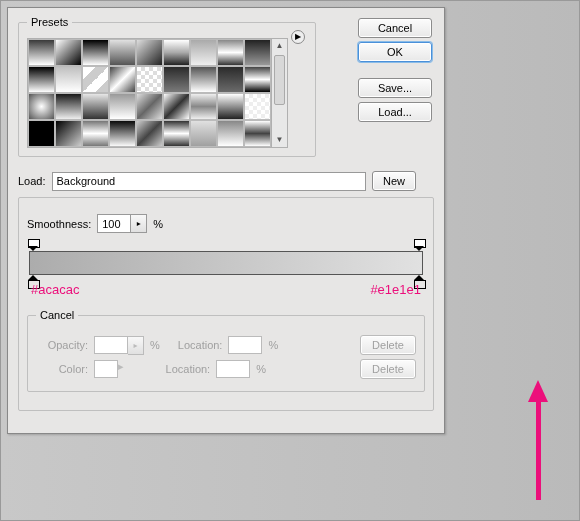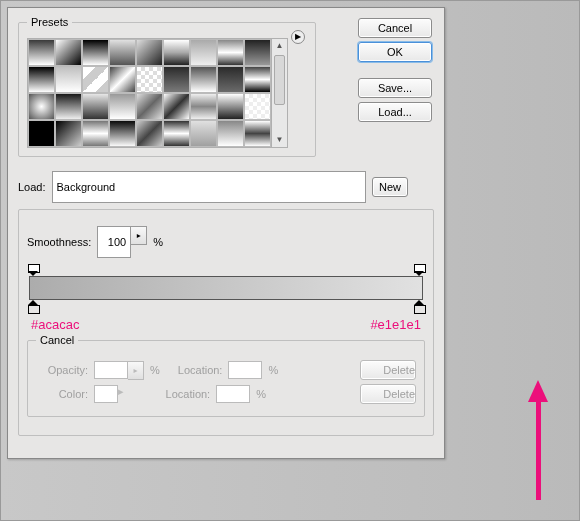--- a/index.html
+++ b/index.html
@@ -90,37 +90,37 @@
     height: 20px;
     background: linear-gradient(#fcfcfc, #e8e8e8);
     border: 1px solid #8c8c8c;
     border-radius: 3px;
     font-size: 11px;
     text-align: center;
     line-height: 18px;
     box-shadow: inset 0 0 0 1px #fff;
   }
   .btn.selected { border-color:#4a90d9; box-shadow: 0 0 0 1px #8abce8, inset 0 0 0 1px #fff; }
-  .btn.disabled { color: #a0a0a0; border-color:#bbb;text-align:right; }
+  .btn.disabled { color: #a0a0a0; border-color:#bbb; }
   .gap { height: 8px; }
   .row { display:flex; align-items:center; gap:6px; margin: 6px 0; }
   .row label { white-space:nowrap; }
   input[type=text].field {
     border: 1px solid #999;
-    height: 32px;
+    height: 19px;
     padding: 1px 4px;
     font-family: inherit; font-size: 11px;
     background: #fff;
   }
   .name-field { flex:1; }
   select.sel {
     border: 1px solid #999; height: 20px; font-size:11px; background:#fff;
   }
   .spinner { display:flex; }
-  .spinner input { width:34px; text-align:right; }
+  .spinner input { width:34px; text-align:left; }
   .spinner .arrow-btn {
     width:16px; height:19px;
     border:1px solid #999; border-left:none;
     background:linear-gradient(#f8f8f8,#e0e0e0);
     font-size:8px; text-align:center; line-height:17px;
   }
   .grad-bar-wrap { position:relative; padding: 12px 2px 34px 2px; }
   .grad-bar {
     height: 24px;
     border: 1px solid #555;
@@ -140,21 +140,21 @@
   .col-stop::before {
     content:''; position:absolute; left:1px; top:5px; width:10px; height:7px;
     border:1px solid #000;
   }
   .col-stop::after {
     content:''; position:absolute; left:1px; top:0;
     border-left:5px solid transparent; border-right:5px solid transparent;
     border-bottom:5px solid #000;
   }
   .hex-label {
-    position:absolute; bottom:2px;
+    position:absolute; bottom:12px;
     font-family: Verdana, sans-serif;
     font-size: 13px; color:#ec0f7b;
   }
   .disabled-label { color:#a0a0a0; }
   .mini-field { width:34px; border:1px solid #bbb; height:18px; background:#fff; }
   .mini-color { width:24px; height:18px; border:1px solid #bbb; background:#fff; }
   .stops-row { display:flex; align-items:center; margin:4px 0; }
   .stops-left { flex:1; display:flex; align-items:center; gap:6px; }
   .arrow-annot {
     position:absolute; right:36px; bottom:20px;
@@ -232,21 +232,21 @@
       <div class="btn selected">OK</div>
       <div class="gap"></div>
       <div class="btn">Save...</div>
       <div class="btn">Load...</div>
     </div>
 
     <div class="row" style="margin-top:14px">
       <label>Load:</label>
       <input type="text" class="field name-field" value="Background" style="">
       <div style="width:62px">
-          <div class="btn" style="width:36px">New</div>
+          <div class="btn" style="width:44px">New</div>
         </div>
     </div>
 
     <fieldset>
       <div class="row">
         <label>Smoothness:</label>
         <div class="spinner">
           <input type="text" class="field" value="100" style="">
           <div class="arrow-btn">▸</div>
         </div>

